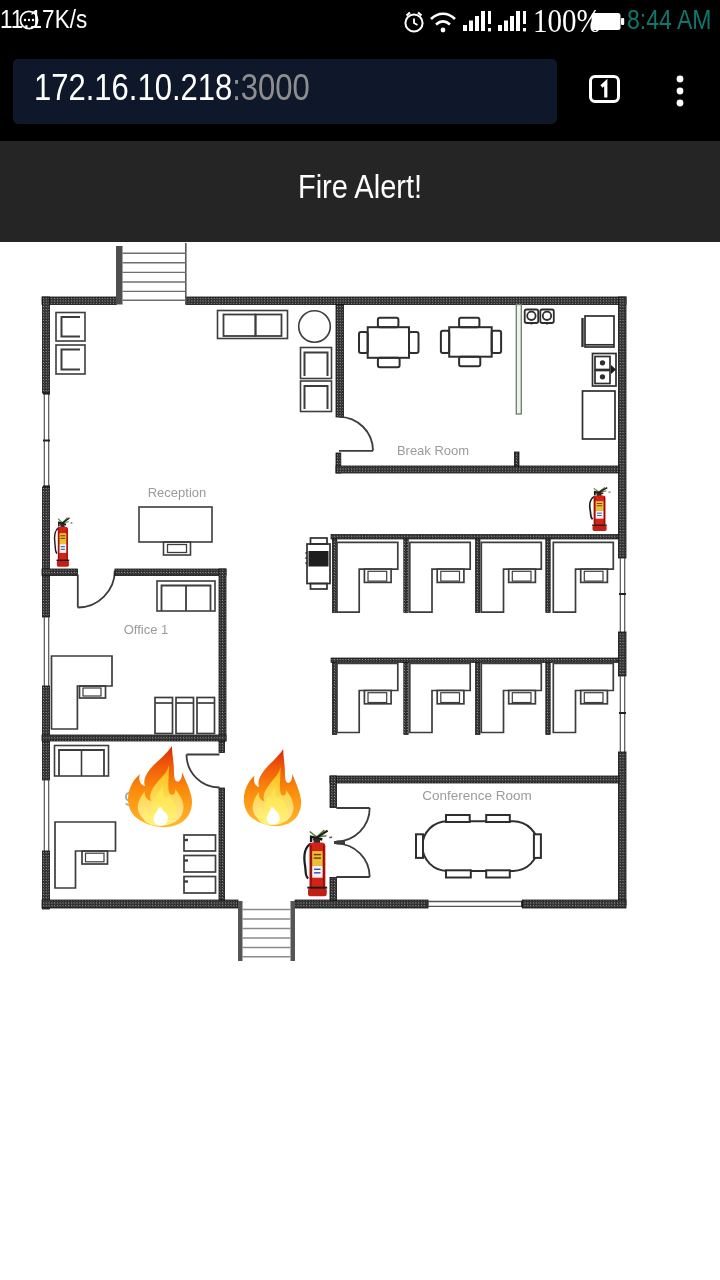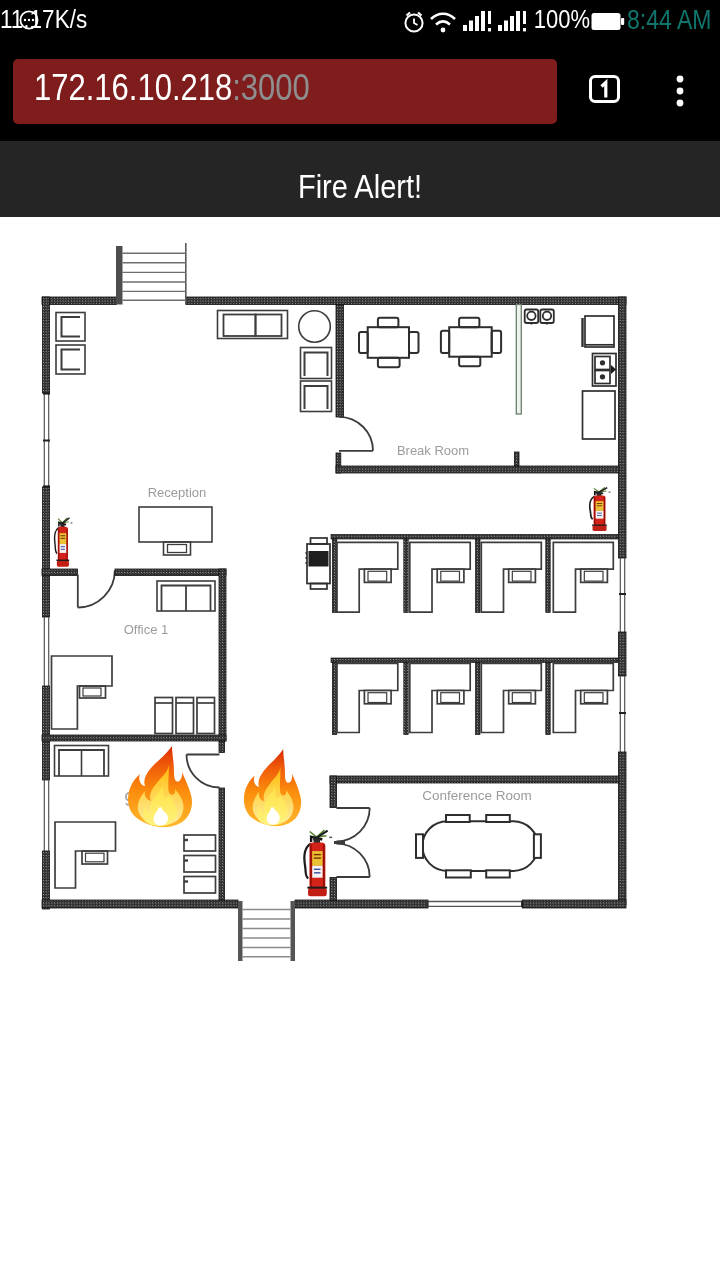--- a/index.html
+++ b/index.html
@@ -43,47 +43,47 @@
 
 <svg class="abs" style="left:498px;top:8px;" width="30" height="25" viewBox="0 0 30 25">
   <rect x="0" y="17" width="4" height="6" fill="#fff"></rect>
   <rect x="6" y="12.5" width="4" height="10.5" fill="#fff"></rect>
   <rect x="12" y="8" width="4" height="15" fill="#fff"></rect>
   <rect x="18" y="3" width="4" height="20" fill="#fff"></rect>
   <rect x="25" y="3" width="3" height="13" fill="#fff"></rect>
   <rect x="25" y="20" width="3" height="3.4" fill="#fff"></rect>
 </svg>
 
-<div class="abs" style="left:533px;top:0;width:58px;height:40px;color:#fff;font-size:22px;line-height:40px;text-align:center;"><span style="display:inline-block;transform:scaleY(1.18);">100%</span></div>
+<div class="abs" style="left:533px;top:0;width:58px;height:40px;color:#fff;font-size:29px;line-height:40px;text-align:center;font-family:Liberation Serif, serif;"><span style="display:inline-block;transform:scaleY(1.18);">100%</span></div>
 
 <svg class="abs" style="left:591px;top:12px;" width="34" height="20" viewBox="0 0 34 20">
   <rect x="0.5" y="1" width="29" height="17" rx="2.5" fill="#fff"></rect>
   <rect x="30" y="6" width="3.2" height="7" rx="1" fill="#fff"></rect>
 </svg>
 
 <div class="abs" style="left:627px;top:0;width:94px;height:40px;color:#0f766e;font-size:23px;line-height:40px;"><span style="display:inline-block;transform:scaleY(1.18);transform-origin:left center;">8:44 AM</span></div>
 
 <div class="abs" style="left:0;top:40px;width:720px;height:101px;background:#000;"></div>
 
-<div class="abs" style="left:13px;top:59px;width:544px;height:65px;background:#7f1d1d;border-radius:5px;color:#fff;font-size:30px;line-height:65px;">
+<div class="abs" style="left:13px;top:59px;width:544px;height:65px;background:#0f172a;border-radius:5px;color:#fff;font-size:30px;line-height:65px;">
   <span style="display:inline-block;margin-left:21px;font-size:31px;transform:scaleY(1.17);transform-origin:left center;position:relative;top:-4px;">172.16.10.218<span style="color:#8e8e8e;">:3000</span></span>
 </div>
 
 <div class="abs" style="left:589px;top:75px;width:25px;height:22px;border:3.4px solid #fff;border-radius:6px;"></div>
 <svg class="abs" style="left:589px;top:75px;" width="32" height="29" viewBox="0 0 32 29">
     <path d="M12.5 11.5 L16.8 7.5 L16.8 22.5" fill="none" stroke="#fff" stroke-width="3.2"></path>
   </svg>
 
 <svg class="abs" style="left:670px;top:72px;" width="20" height="40" viewBox="0 0 20 40">
   <circle cx="10" cy="7" r="3.4" fill="#fff"></circle>
   <circle cx="10" cy="19" r="3.4" fill="#fff"></circle>
   <circle cx="10" cy="31" r="3.4" fill="#fff"></circle>
 </svg>
 
-<div class="abs" style="left:0;top:141px;width:720px;height:76px;background:#252525;color:#fff;font-size:29px;text-align:center;line-height:93px;"><span style="display:inline-block;transform:scaleY(1.15);">Fire Alert!</span></div>
+<div class="abs" style="left:0;top:141px;width:720px;height:101px;background:#252525;color:#fff;font-size:29px;text-align:center;line-height:93px;"><span style="display:inline-block;transform:scaleY(1.15);">Fire Alert!</span></div>
 
 <svg class="abs" style="left:0;top:234px;" width="720" height="746" viewBox="0 234 720 746">
   <defs>
     <pattern id="hatch" width="2.8" height="2.8" patternUnits="userSpaceOnUse">
       <rect width="2.8" height="2.8" fill="#262626"></rect>
       <rect x="0.8" y="0.8" width="1" height="1" fill="#c8c8c8"></rect>
       <rect x="2.2" y="2.2" width="0.7" height="0.7" fill="#b0b0b0"></rect>
     </pattern>
   </defs>
 

